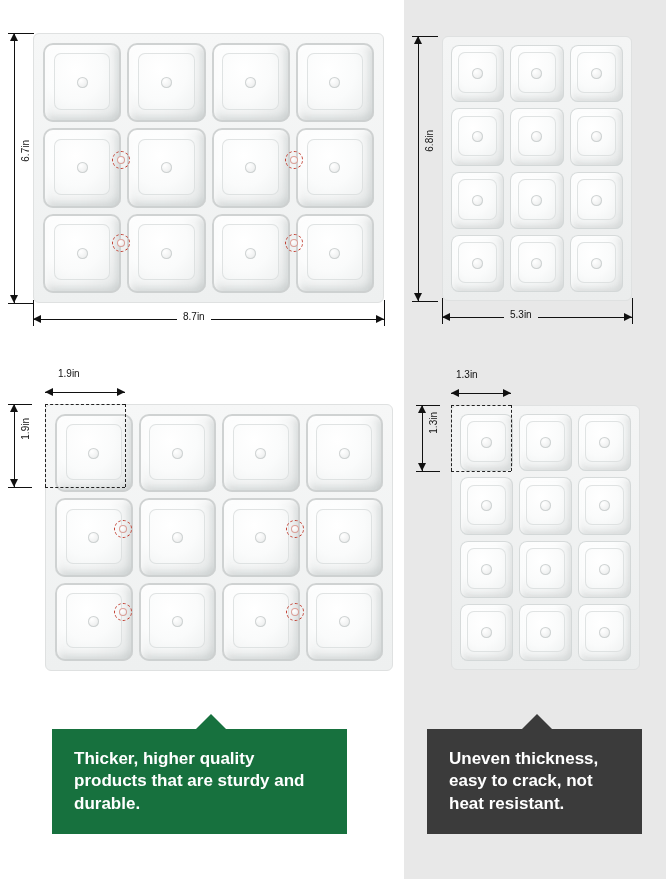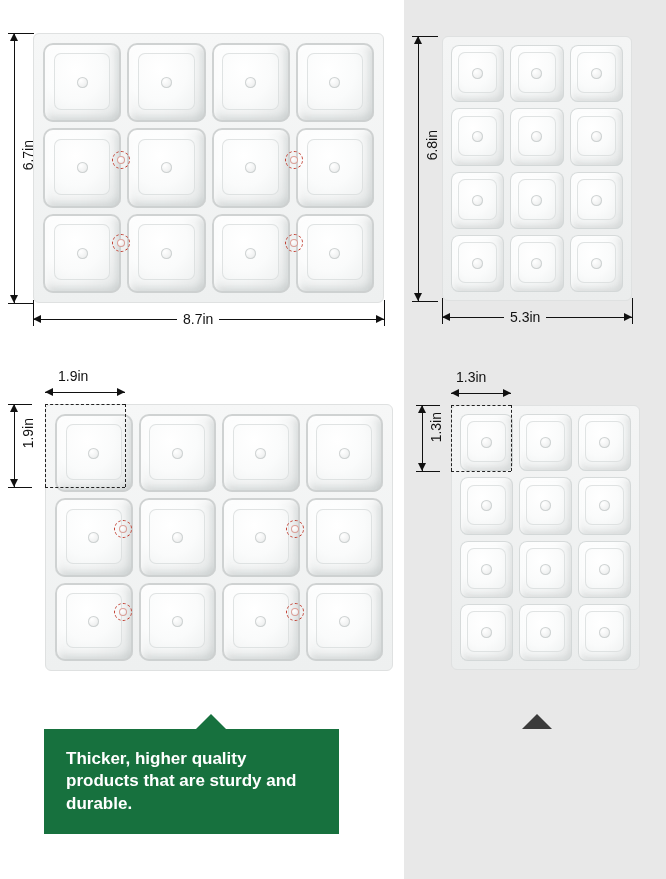--- a/index.html
+++ b/index.html
@@ -82,21 +82,21 @@
     position: absolute;
     left: 14%; top: 13%; right: 14%; bottom: 16%;
     border-radius: 7px;
     background: radial-gradient(ellipse at 38% 30%, #ffffff 0%, #fafbfb 55%, #eff1f1 100%);
     box-shadow: inset 0 0 0 1px rgba(216,220,220,0.8);
   }
 
   
   .dim-label {
     position: absolute;
-    font-size: 14px;
+    font-size: 10px;
     color: #111111;
     white-space: nowrap;
   }
   .dim-label.vert {
     writing-mode: vertical-rl;
     transform: rotate(180deg);
   }
   .hline {
     position: absolute;
     height: 1px;
@@ -323,21 +323,21 @@
     <div class="dim-label" style="left:58px; top:368px;">1.9in</div>
 
     <div class="tick-h" style="left:8px; top:404px; width:24px;"></div>
     <div class="tick-h" style="left:8px; top:487px; width:24px;"></div>
     <div class="vline" style="left:14px; top:404px; height:83px;"></div>
     <div class="arrow up" style="left:10px; top:404px;"></div>
     <div class="arrow down" style="left:10px; top:479px;"></div>
     <div class="dim-label vert" style="left:20px; top:418px;">1.9in</div>
 
     <div class="banner-tip green" style="left:196px; top:714px;"></div>
-    <div class="banner green" style="left:44px; top:729px; width:295px; height:105px;">
+    <div class="banner green" style="left:52px; top:729px; width:295px; height:105px;">
       <span>Thicker, higher quality products that are sturdy and durable.</span>
     </div>
   </div>
 
   <div class="panel-right">
 
     <div class="tray bad" style="left:38px; top:36px; width:190px; height:265px;">
       <div class="cells" style="grid-template-columns:repeat(3,1fr); grid-template-rows:repeat(4,1fr); padding:5px;">
         <div class="cell">
             <div class="inner"></div>
@@ -444,15 +444,18 @@
     <div class="dim-label" style="left:52px; top:369px;">1.3in</div>
 
     <div class="tick-h" style="left:12px; top:405px; width:24px;"></div>
     <div class="tick-h" style="left:12px; top:471px; width:24px;"></div>
     <div class="vline" style="left:18px; top:405px; height:66px;"></div>
     <div class="arrow up" style="left:14px; top:405px;"></div>
     <div class="arrow down" style="left:14px; top:463px;"></div>
     <div class="dim-label vert" style="left:24px; top:412px;">1.3in</div>
 
     <div class="banner-tip dark" style="left:118px; top:714px;"></div>
+    <div class="banner dark" style="left:23px; top:729px; width:215px; height:105px;">
+      <span>Uneven thickness, easy to crack, not heat resistant.</span>
+    </div>
   </div>
 
 </div>
 
 </body></html>

